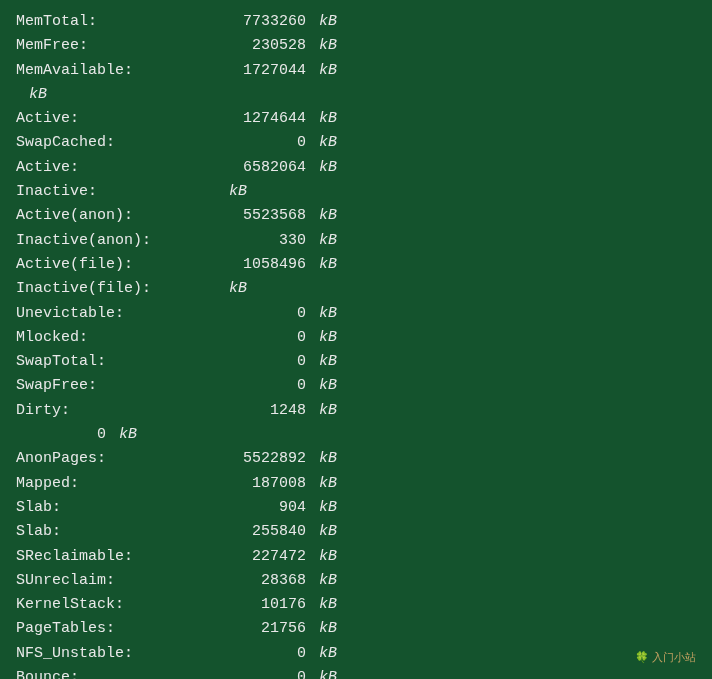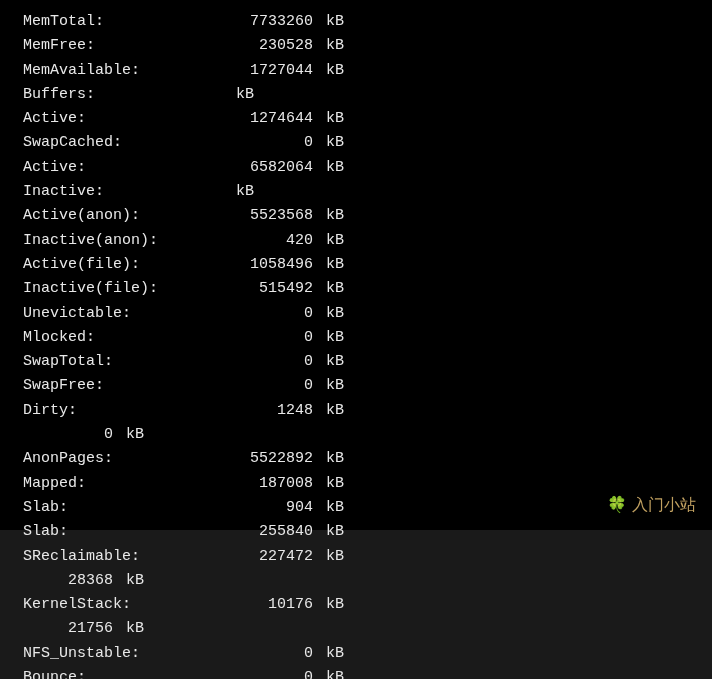--- a/index.html
+++ b/index.html
@@ -11,83 +11,84 @@
       width: 712px;
       height: 679px;
       background-color: #1a1a1a;
       font-family: 'Courier New', Courier, monospace;
       font-size: 15px;
       color: #e8e8e8;
       overflow: hidden;
     }
     .terminal {
       width: 712px;
-      height: 530px;
-      background-color: #000000;
-      padding: 10px 23px;
+      height: 679px;
+      background-color: #14532d;
+      padding: 10px 16px;
       position: relative;
     }
     .mem-row {
       display: flex;
       line-height: 1.62;
       white-space: pre;
     }
     .mem-key {
       color: #e8e8e8;
       min-width: 200px;
     }
     .mem-value {
       color: #e8e8e8;
       text-align: center;
       min-width: 90px;
       display: inline-block;
     }
     .mem-unit {
       color: #e8e8e8;
       margin-left: 4px;
+      font-style: italic;
     }
     .watermark {
       position: absolute;
       bottom: 14px;
       right: 16px;
       color: #c0a060;
-      font-size: 16px;
+      font-size: 11px;
       font-family: sans-serif;
     }
   </style>
 </head>
 <body>
 
 <div class="terminal">
   <div id="rows-container">
       <div class="mem-row"><span class="mem-key">MemTotal:</span><span class="mem-value">   7733260</span><span class="mem-unit"> kB</span></div>
       <div class="mem-row"><span class="mem-key">MemFree:</span><span class="mem-value">    230528</span><span class="mem-unit"> kB</span></div>
       <div class="mem-row"><span class="mem-key">MemAvailable:</span><span class="mem-value">   1727044</span><span class="mem-unit"> kB</span></div>
-      <div class="mem-row"><span class="mem-key">Buffers:</span><span class="mem-unit"> kB</span></div>
+      <div class="mem-row"><span class="mem-unit"> kB</span></div>
       <div class="mem-row"><span class="mem-key">Active:</span><span class="mem-value">   1274644</span><span class="mem-unit"> kB</span></div>
       <div class="mem-row"><span class="mem-key">SwapCached:</span><span class="mem-value">         0</span><span class="mem-unit"> kB</span></div>
       <div class="mem-row"><span class="mem-key">Active:</span><span class="mem-value">   6582064</span><span class="mem-unit"> kB</span></div>
       <div class="mem-row"><span class="mem-key">Inactive:</span><span class="mem-unit"> kB</span></div>
       <div class="mem-row"><span class="mem-key">Active(anon):</span><span class="mem-value">   5523568</span><span class="mem-unit"> kB</span></div>
-      <div class="mem-row"><span class="mem-key">Inactive(anon):</span><span class="mem-value">       420</span><span class="mem-unit"> kB</span></div>
+      <div class="mem-row"><span class="mem-key">Inactive(anon):</span><span class="mem-value">       330</span><span class="mem-unit"> kB</span></div>
       <div class="mem-row"><span class="mem-key">Active(file):</span><span class="mem-value">   1058496</span><span class="mem-unit"> kB</span></div>
-      <div class="mem-row"><span class="mem-key">Inactive(file):</span><span class="mem-value">    515492</span><span class="mem-unit"> kB</span></div>
+      <div class="mem-row"><span class="mem-key">Inactive(file):</span><span class="mem-unit"> kB</span></div>
       <div class="mem-row"><span class="mem-key">Unevictable:</span><span class="mem-value">         0</span><span class="mem-unit"> kB</span></div>
       <div class="mem-row"><span class="mem-key">Mlocked:</span><span class="mem-value">         0</span><span class="mem-unit"> kB</span></div>
       <div class="mem-row"><span class="mem-key">SwapTotal:</span><span class="mem-value">         0</span><span class="mem-unit"> kB</span></div>
       <div class="mem-row"><span class="mem-key">SwapFree:</span><span class="mem-value">         0</span><span class="mem-unit"> kB</span></div>
       <div class="mem-row"><span class="mem-key">Dirty:</span><span class="mem-value">      1248</span><span class="mem-unit"> kB</span></div>
       <div class="mem-row"><span class="mem-value">         0</span><span class="mem-unit"> kB</span></div>
       <div class="mem-row"><span class="mem-key">AnonPages:</span><span class="mem-value">   5522892</span><span class="mem-unit"> kB</span></div>
       <div class="mem-row"><span class="mem-key">Mapped:</span><span class="mem-value">    187008</span><span class="mem-unit"> kB</span></div>
       <div class="mem-row"><span class="mem-key">Slab:</span><span class="mem-value">       904</span><span class="mem-unit"> kB</span></div>
       <div class="mem-row"><span class="mem-key">Slab:</span><span class="mem-value">    255840</span><span class="mem-unit"> kB</span></div>
       <div class="mem-row"><span class="mem-key">SReclaimable:</span><span class="mem-value">    227472</span><span class="mem-unit"> kB</span></div>
-      <div class="mem-row"><span class="mem-value">     28368</span><span class="mem-unit"> kB</span></div>
+      <div class="mem-row"><span class="mem-key">SUnreclaim:</span><span class="mem-value">     28368</span><span class="mem-unit"> kB</span></div>
       <div class="mem-row"><span class="mem-key">KernelStack:</span><span class="mem-value">     10176</span><span class="mem-unit"> kB</span></div>
-      <div class="mem-row"><span class="mem-value">     21756</span><span class="mem-unit"> kB</span></div>
+      <div class="mem-row"><span class="mem-key">PageTables:</span><span class="mem-value">     21756</span><span class="mem-unit"> kB</span></div>
       <div class="mem-row"><span class="mem-key">NFS_Unstable:</span><span class="mem-value">         0</span><span class="mem-unit"> kB</span></div>
       <div class="mem-row"><span class="mem-key">Bounce:</span><span class="mem-value">         0</span><span class="mem-unit"> kB</span></div>
     </div>
   <div class="watermark">
     <span>🍀</span><span> 入门小站</span>
   </div>
 </div>
 
 </body></html>

